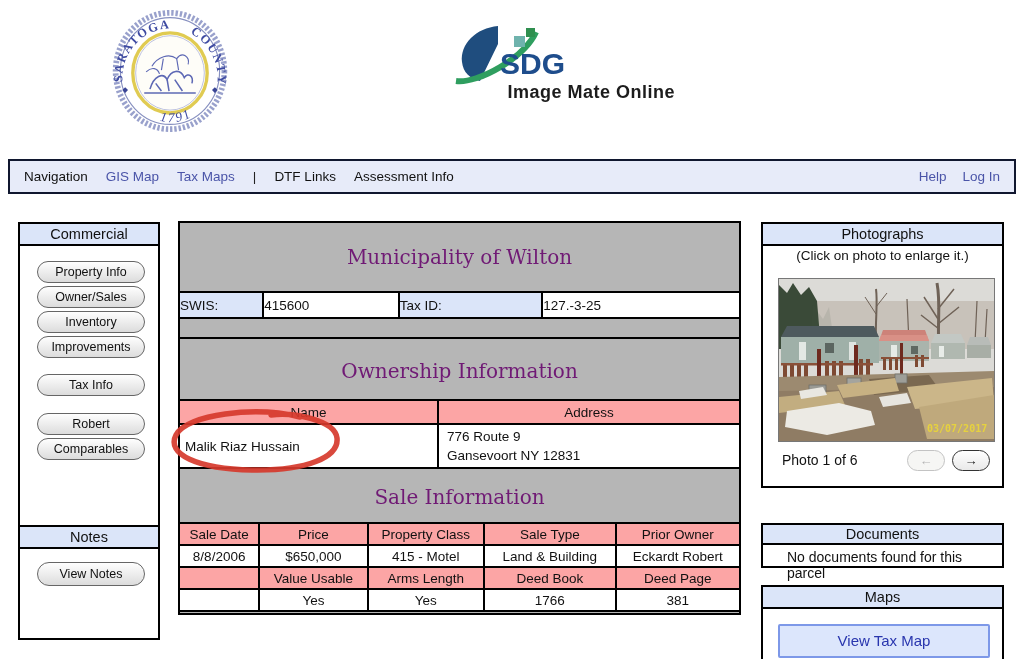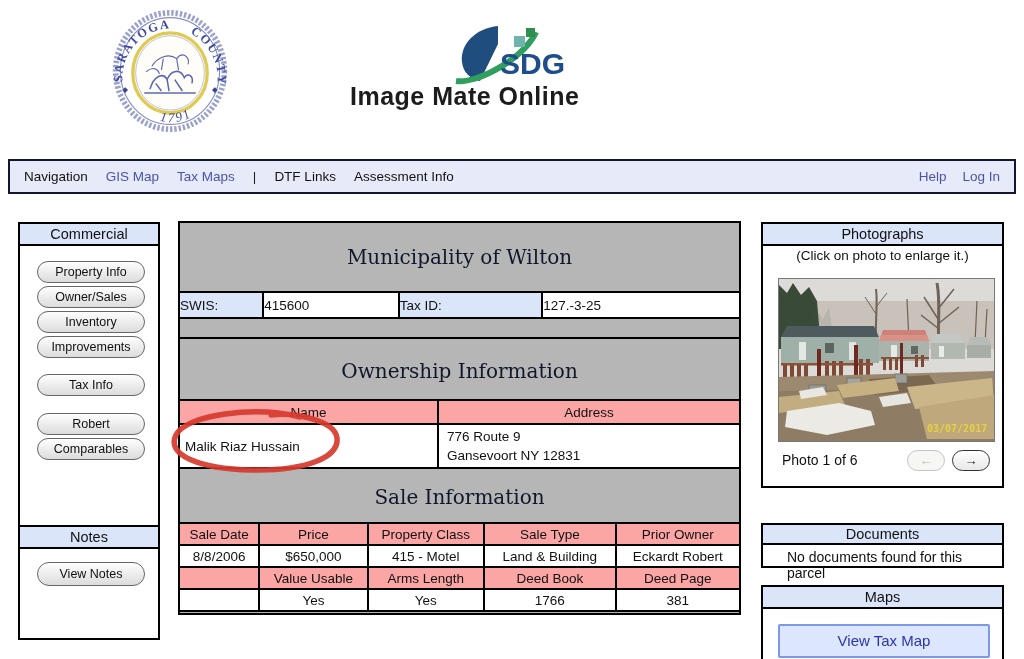--- a/index.html
+++ b/index.html
@@ -2,22 +2,22 @@
 <html><head>
 <meta charset="utf-8">
 <style>
   html,body{margin:0;padding:0;background:#fff;}
   #page{position:relative;width:1024px;height:659px;background:#fff;overflow:hidden;
         font-family:"Liberation Sans",sans-serif;color:#111;}
 
   
   #seal{position:absolute;left:108px;top:8px;width:124px;height:126px;}
   #logo{position:absolute;left:452px;top:24px;width:130px;height:62px;}
-  #app-title{position:absolute;left:350px;top:82px;width:325px;text-align:left;
-             font-size:25px;font-weight:bold;color:#1c1c1c;letter-spacing:.5px;}
+  #app-title{position:absolute;left:350px;top:82px;width:325px;text-align:right;
+             font-size:18px;font-weight:bold;color:#1c1c1c;letter-spacing:.5px;}
 
   
   #nav{position:absolute;left:8px;top:159px;width:1008px;height:35px;box-sizing:border-box;
        background:#e7ebf9;border:2px solid #10172f;display:flex;align-items:center;
        padding:0 14px;font-size:13.5px;}
   #nav .nav-item{margin-right:18px;white-space:nowrap;}
   #nav .lnk{color:#4a54a8;cursor:pointer;}
   #nav .sep{color:#222;margin-right:18px;}
   #nav-right{margin-left:auto;display:flex;gap:16px;}
 
@@ -27,21 +27,21 @@
                 font-size:14.5px;padding:2px 0;}
   .pill-btn{position:absolute;box-sizing:border-box;border:1px solid #666;border-radius:12px;
             background:linear-gradient(#fefefe,#dcdcdc);font-size:12.5px;text-align:center;
             line-height:20px;width:108px;height:22px;left:17px;cursor:pointer;
             font-family:"Liberation Sans",sans-serif;}
 
   
   #main{position:absolute;left:178px;top:221px;width:563px;height:394px;box-sizing:border-box;
         background:#b6b6b6;border:2px solid #000;}
   .sect-title{font-family:"DejaVu Serif","Liberation Serif",serif;font-size:20px;
-              text-align:center;color:#0f172a;}
+              text-align:center;color:#701a75;}
   #muni-title{position:absolute;top:0;left:0;width:100%;padding-top:22px;}
   table.grid{border-collapse:collapse;table-layout:fixed;font-size:13.5px;}
   table.grid td{border:2px solid #000;padding:0;vertical-align:middle;box-sizing:border-box;}
   td.lbl{background:#dbe5f9;padding-left:6px;}
   td.val{background:#fff;padding-left:16px;}
   td.hd{background:#fca5a5;text-align:center;}
   td.wt{background:#fff;text-align:center;}
   #swis-table{position:absolute;top:68px;left:-2px;width:563px;}
   #swis-table td{height:26px;}
   #own-sect{position:absolute;top:114px;left:-2px;width:563px;border-top:2px solid #000;}

